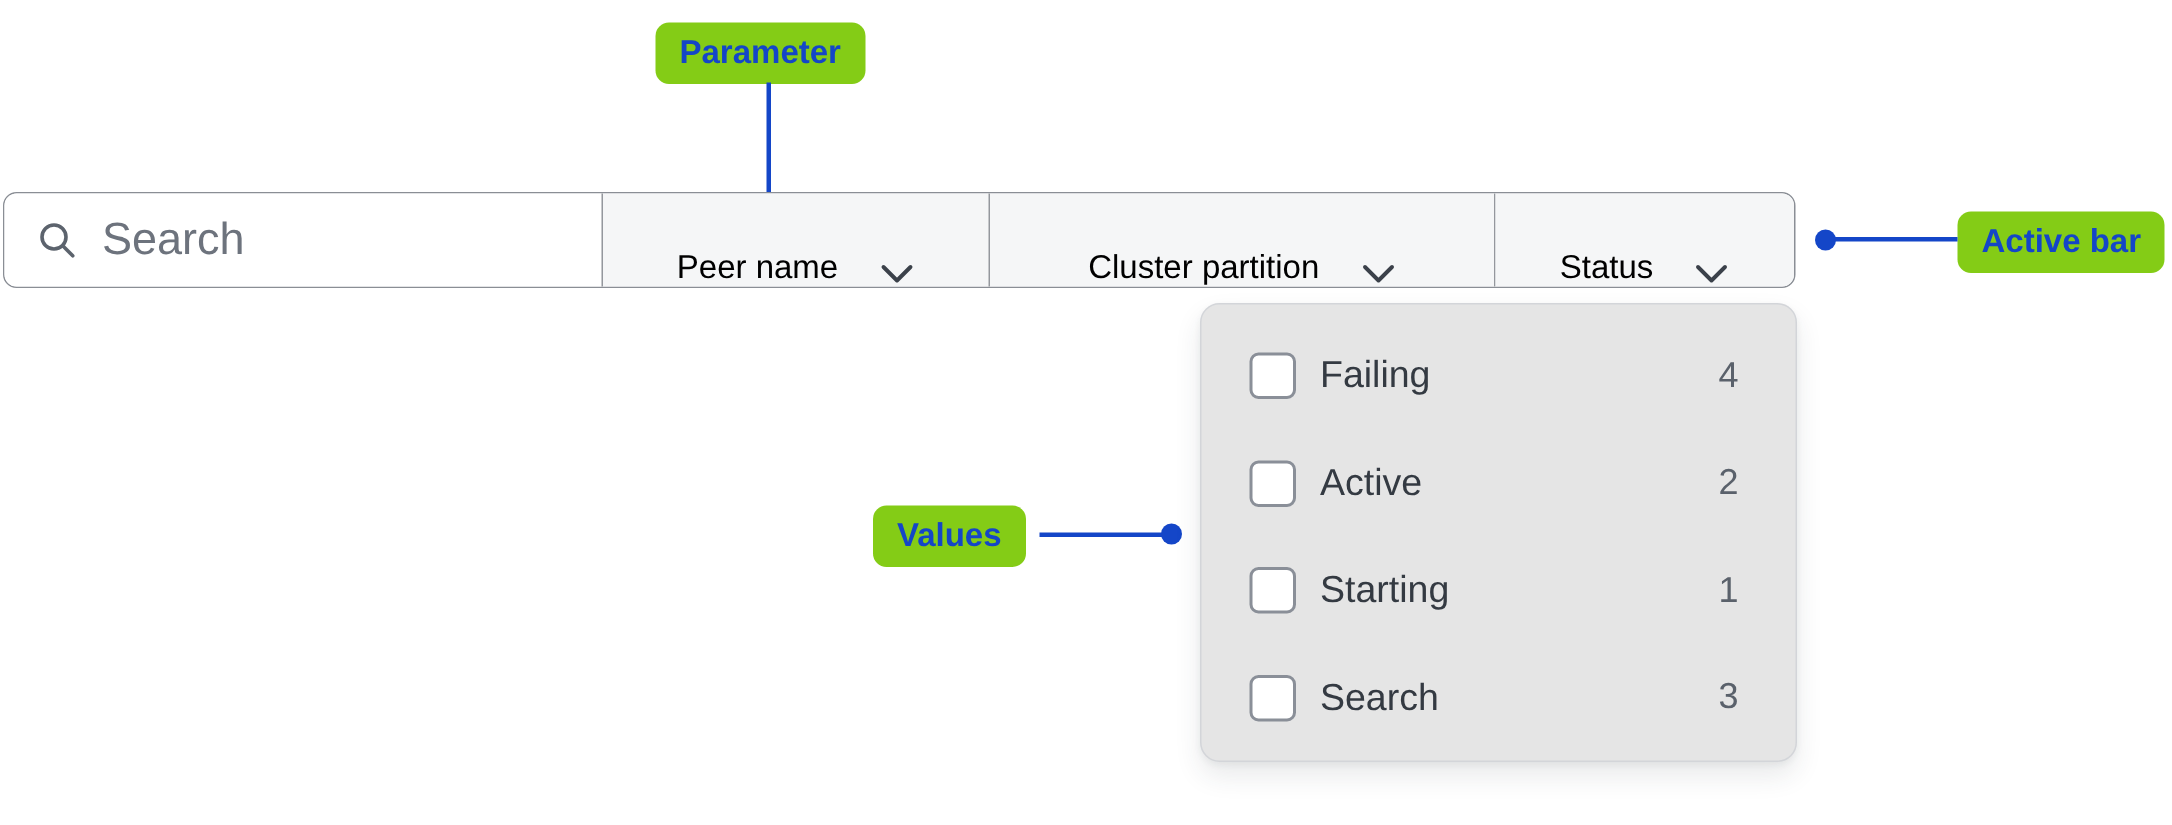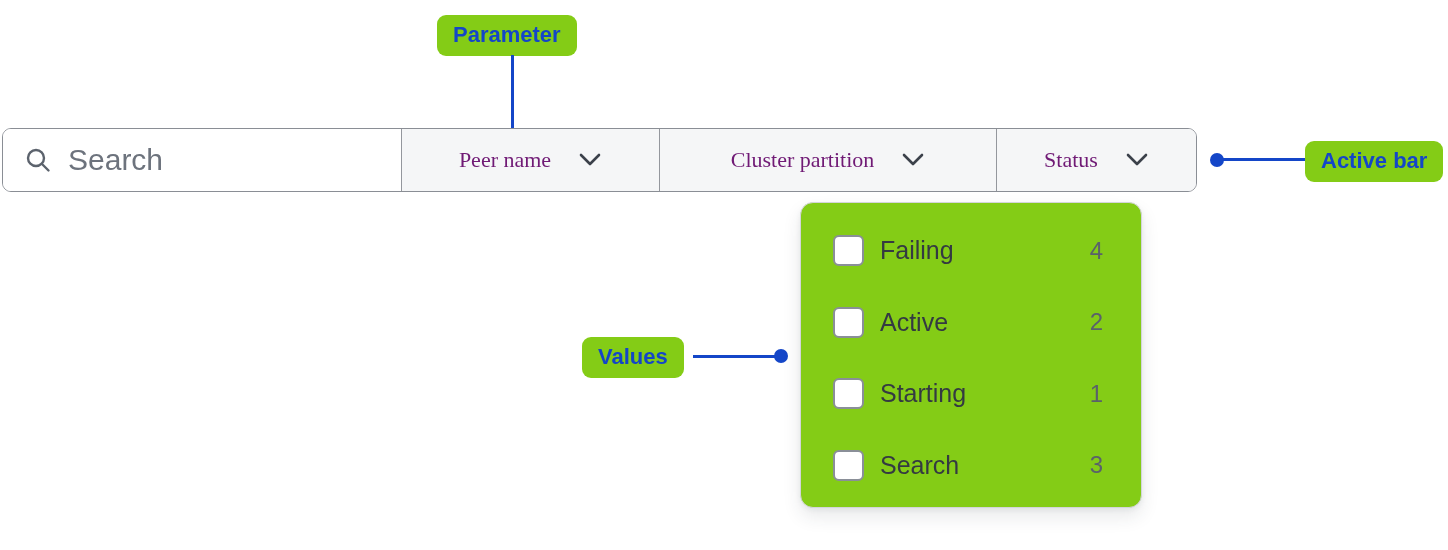--- a/index.html
+++ b/index.html
@@ -62,40 +62,39 @@
     background: transparent;
     font-family: "Liberation Sans", sans-serif;
     font-size: 30px;
     color: #000000;
     margin-left: 17px;
     width: 300px;
   }
   .search-input::placeholder { color: #6D737D; opacity: 1; }
 
   .dd-section {
-    display: flex; align-items: center; justify-content: center;
+    display: flex; align-items: flex-end; justify-content: center;
     gap: 27px;
     background: #F5F6F7;
     border-left: 1.5px solid #94979D;
     cursor: pointer;
-    font-size: 22px; font-weight: 500; color: #701a75;
+    font-size: 22px; font-weight: 500; color: #000000;
     white-space: nowrap;
-    font-family: Liberation Serif, serif;
   }
   .dd-peer    { flex: 0 0 258px; }
   .dd-cluster { flex: 0 0 337px; }
   .dd-status  { flex: 1 1 auto; border-radius: 0 8px 8px 0; }
   .chevron { display: flex; align-items: center; }
 
   
   .menu-panel {
     position: absolute;
     left: 800px; top: 202px;
-    width: 342px; height: 306px;
-    background: #84cc16;
+    width: 398px; height: 306px;
+    background: #e5e5e5;
     border: 1px solid #D3D5D9;
     border-radius: 13px;
     box-shadow: 0 9px 18px rgba(40,45,55,0.10), 0 2px 5px rgba(40,45,55,0.06);
     padding: 12px 38px 6px 32px;
     display: flex; flex-direction: column;
   }
   .menu-item {
     height: 72px;
     display: flex; align-items: center;
     cursor: pointer;

